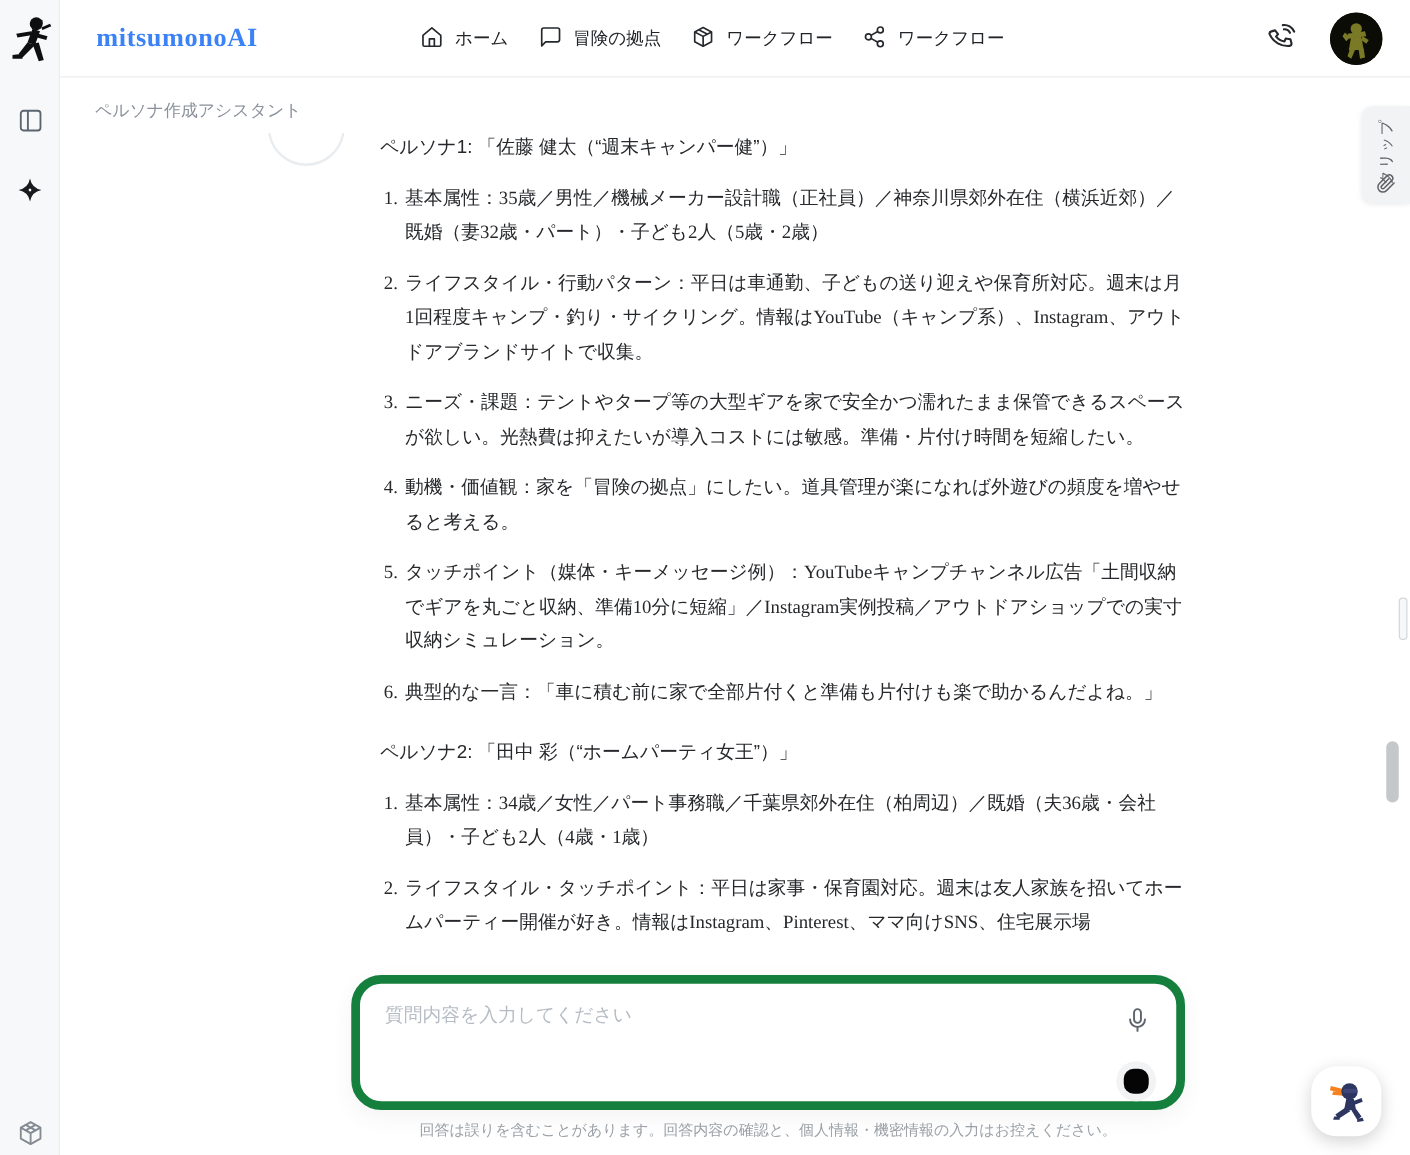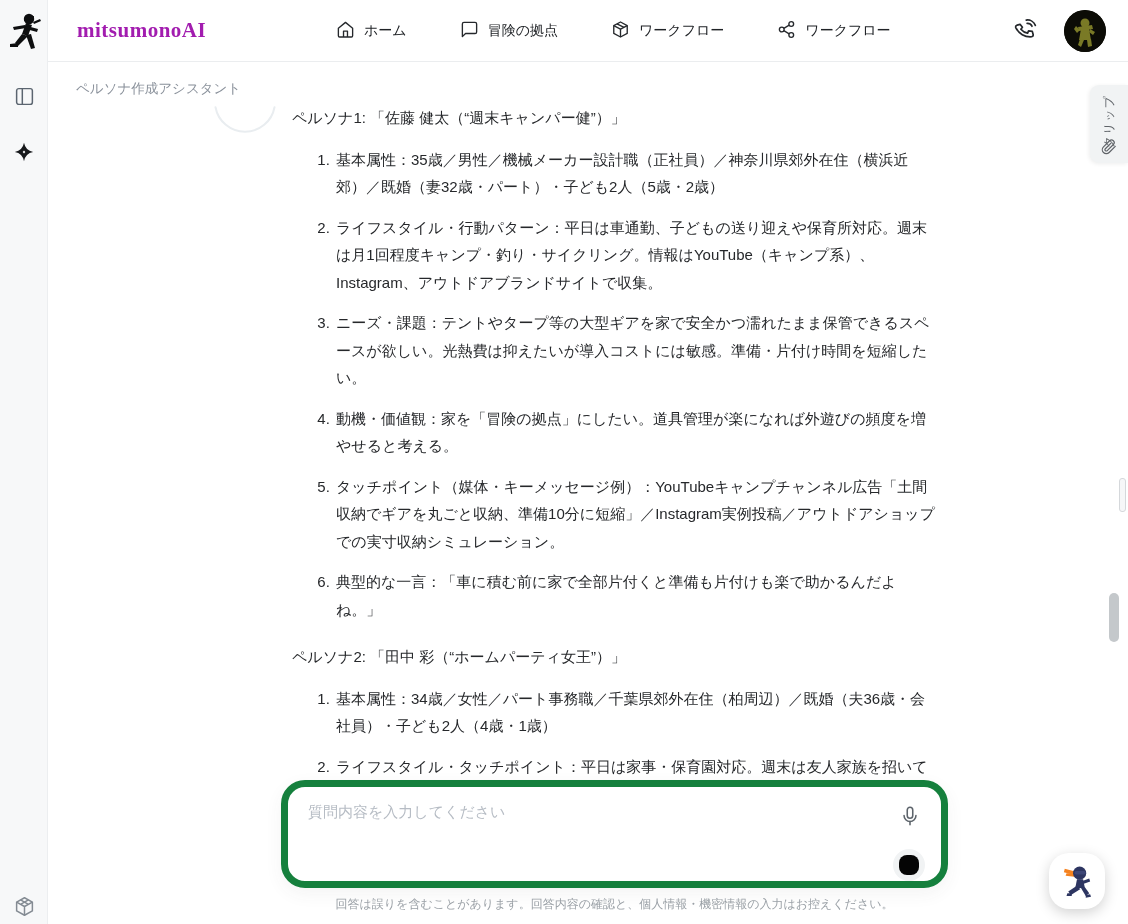--- a/index.html
+++ b/index.html
@@ -19,42 +19,42 @@
   .rail-btn.sparkle { top:138px; }
   .rail-btn.cube { top:892px; color:#848b93; }
   
   .header {
     position:absolute; left:48px; top:0; right:0; height:62px;
     background:#ffffff; border-bottom:1px solid #ebedef;
     display:flex; align-items:center; z-index:20;
   }
   .brand {
     font-family:"Liberation Serif","DejaVu Serif",serif;
-    font-size:21px; font-weight:600; letter-spacing:.5px; color:#a21caf;
+    font-size:21px; font-weight:600; letter-spacing:.5px; color:#3b82f6;
     margin-left:29px; cursor:pointer;
   }
-  .nav { position:absolute; left:288px; display:flex; gap:53px; }
+  .nav { position:absolute; left:288px; display:flex; gap:24px; }
   .nav-item { display:flex; align-items:center; gap:9px; font-size:14px; color:#202327; cursor:pointer; white-space:nowrap; }
   .nav-item svg { color:#25282c; }
   .hdr-right { position:absolute; right:22px; display:flex; align-items:center; gap:24px; }
   .phone-btn { width:28px; height:28px; color:#25282c; cursor:pointer; display:flex; align-items:center; justify-content:center; }
   .avatar {
     width:42px; height:42px; border-radius:50%; background:#0c0c06; cursor:pointer;
     display:flex; align-items:center; justify-content:center; overflow:hidden;
   }
   
   .assistant-label {
     position:absolute; left:76px; top:80px; font-size:13.5px; color:#8a919b; z-index:5;
   }
   .spinner-arc { position:absolute; left:205px; top:62px; z-index:5; }
   .chat-scroll { position:absolute; left:48px; top:62px; right:0; bottom:0; overflow:hidden; }
   .message { position:absolute; left:244px; top:42px; width:656px; font-size:15px; line-height:27.5px; color:#26282b; }
-  .msg-h { margin:0 0 14px 0; font-weight:400; }
+  .msg-h { margin:0 0 14px 12px; font-weight:400; }
   .msg-h.second { margin-top:20px; }
-  ol.msg-list { margin:12px; padding-left:30px; }
+  ol.msg-list { margin:0; padding-left:30px;font-family:Liberation Serif, serif; }
   ol.msg-list li { margin-bottom:13px; padding-left:2px; }
   
   .clip-tab {
     position:absolute; right:0; top:85px; width:38px; height:78px;
     background:#f1f3f4; border-radius:9px 0 0 9px;
     box-shadow:-1px 1px 4px rgba(0,0,0,.07);
     z-index:40; cursor:pointer; display:flex; flex-direction:column; align-items:center; justify-content:flex-end;
   }
   .clip-label {
     position:absolute; top:28px; left:50%;

